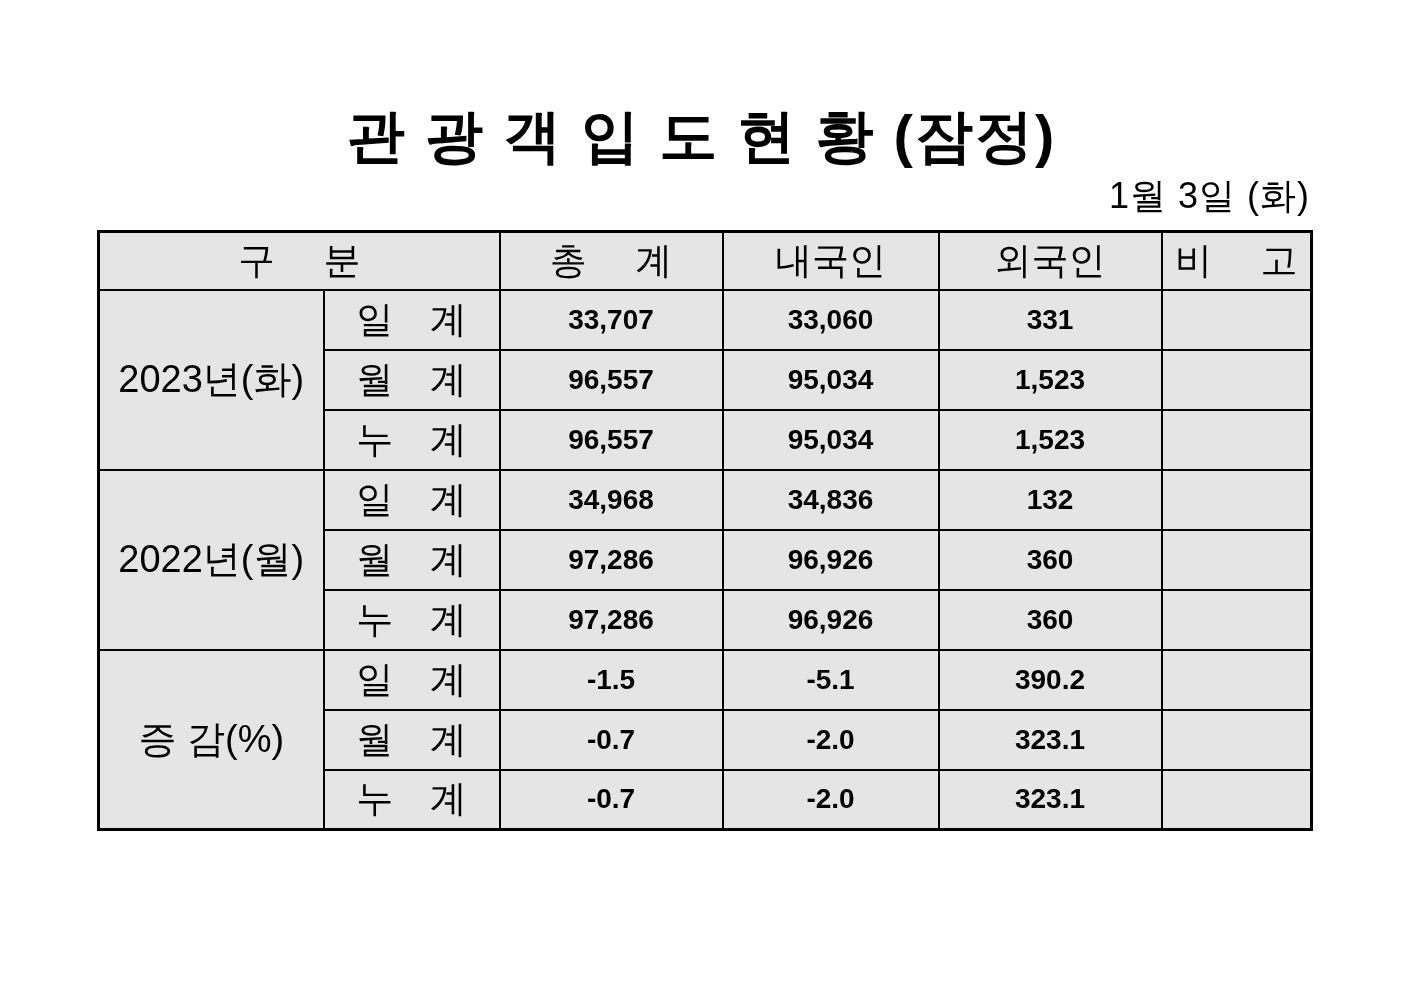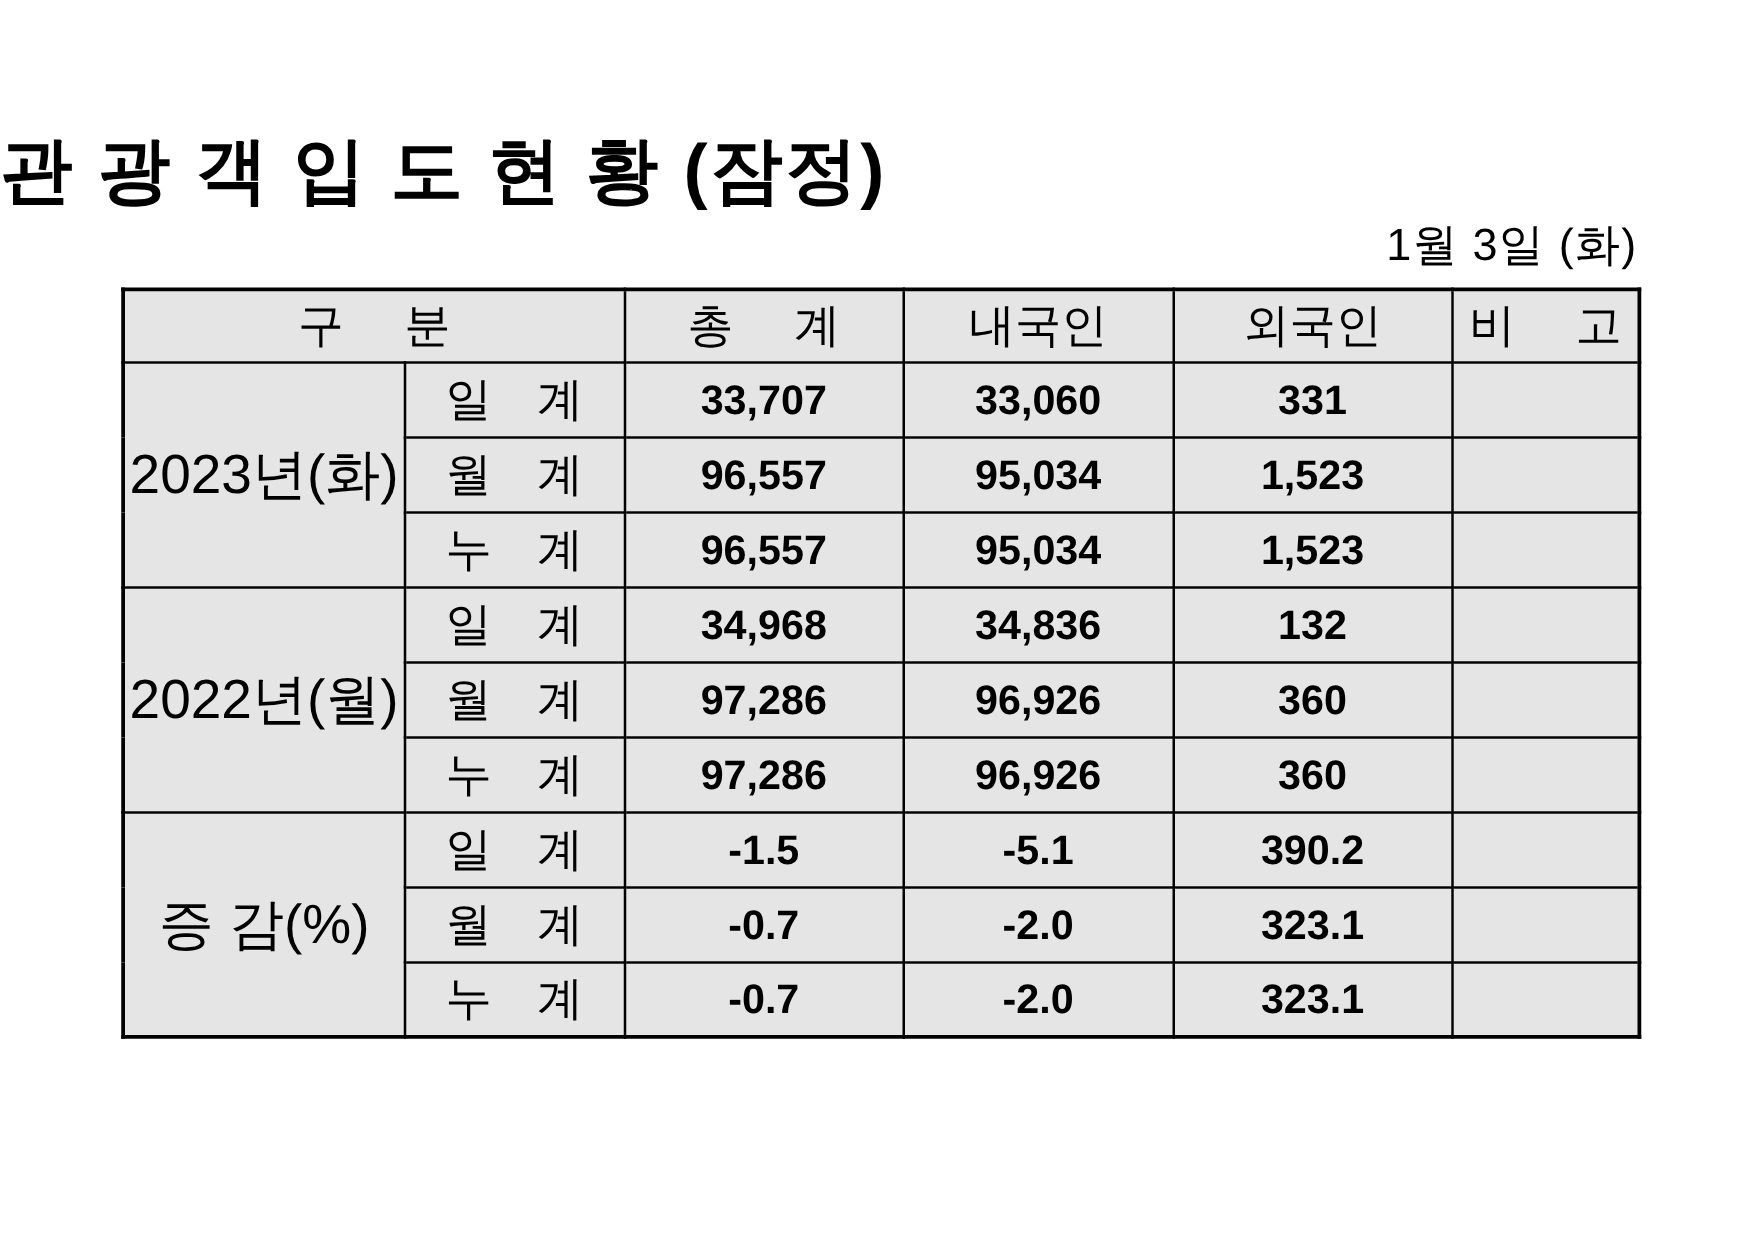--- a/index.html
+++ b/index.html
@@ -13,20 +13,21 @@
     position: relative;
     font-family: "Liberation Sans", sans-serif;
     color: #000000;
     overflow: hidden;
   }
   .page-title {
     position: absolute;
     top: 98px;
     left: 0;
     width: 1403px;
+    text-align: center;
     font-size: 58px;
     font-weight: 900;
     letter-spacing: 2px;
     white-space: nowrap;
   }
   .date-line {
     position: absolute;
     top: 172px;
     right: 93px;
     font-size: 36px;
@@ -51,31 +52,31 @@
     overflow: hidden;
   }
   .stats-table tr.header-row { height: 58px; }
   .stats-table tr.data-row   { height: 60px; }
   .hdr {
     font-size: 37px;
     font-weight: 400;
     word-spacing: 38px;
   }
   .year-cell {
-    font-size: 44px;
+    font-size: 38px;
     font-weight: 400;
     letter-spacing: 0px;
   }
   .row-label {
     font-size: 37px;
     font-weight: 400;
     word-spacing: 26px;
   }
   .num-cell {
-    font-size: 33px;
+    font-size: 28px;
     font-weight: 700;
     letter-spacing: 0px;
   }
   .remark-cell { font-size: 28px; }
 </style>
 </head>
 <body>
 
 <div class="page-title">관 광 객 입 도 현 황 (잠정)</div>
 <div class="date-line">1월 3일 (화)</div>

